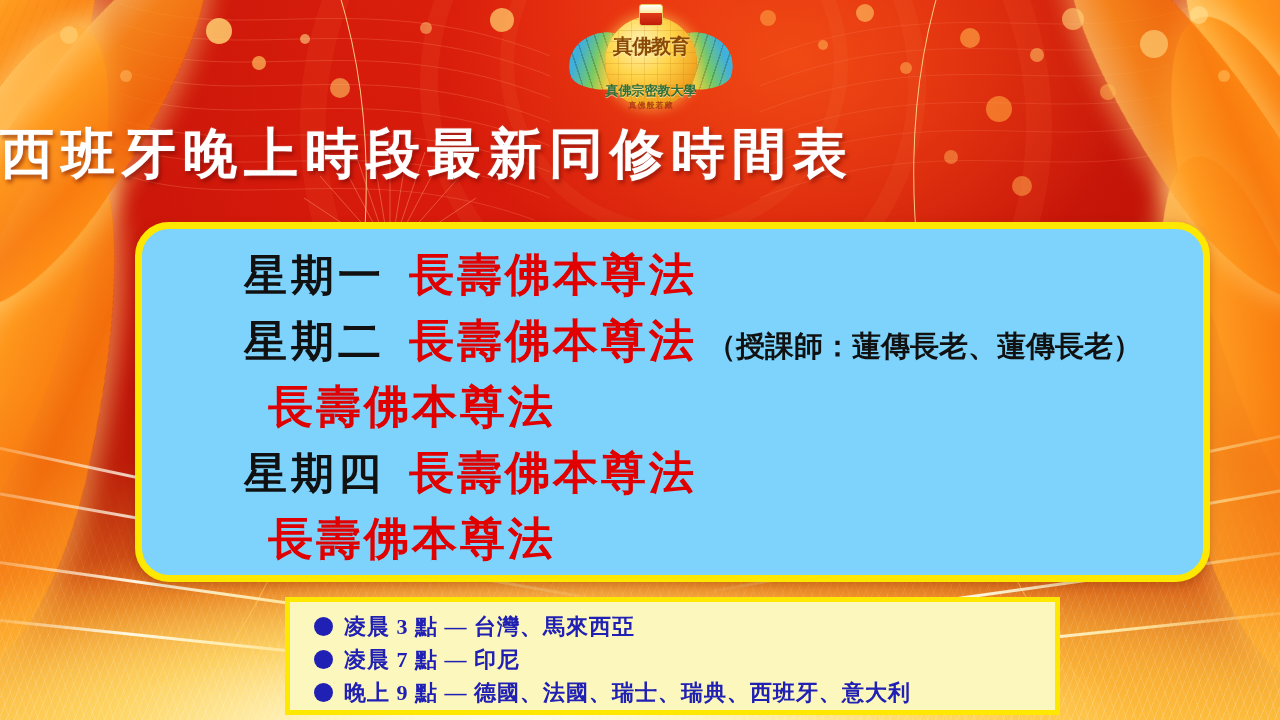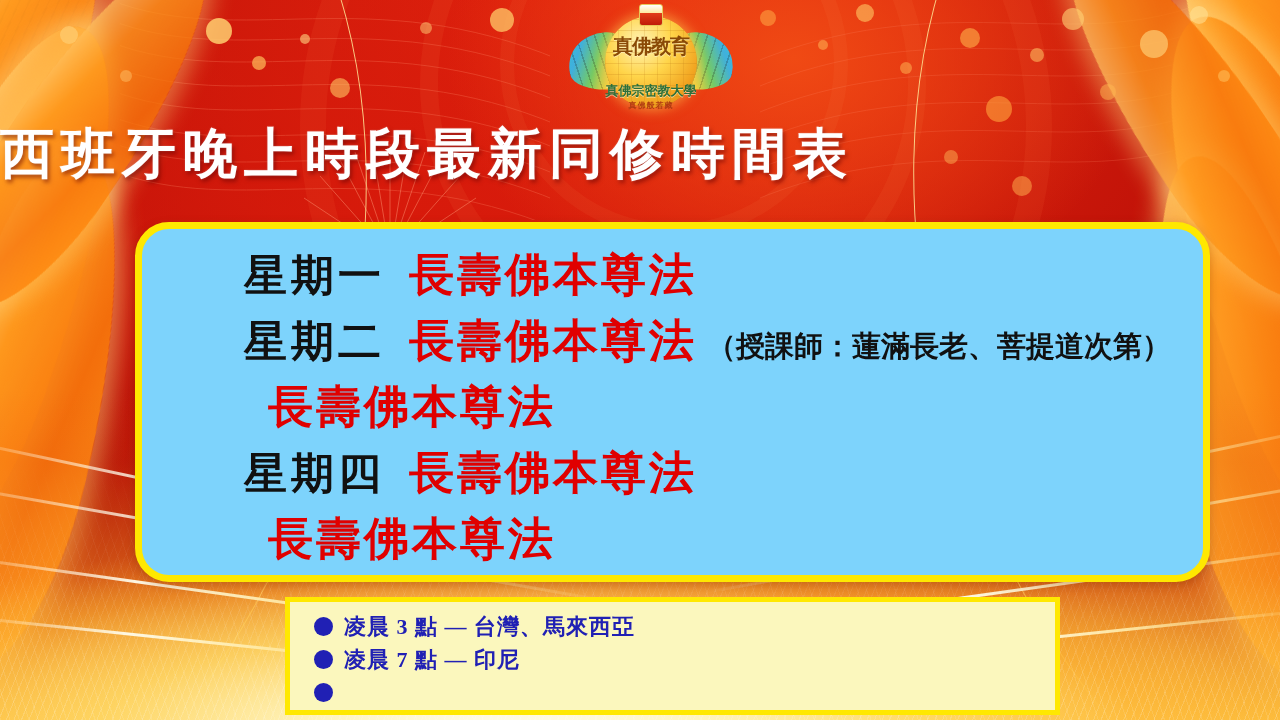--- a/index.html
+++ b/index.html
@@ -362,21 +362,21 @@
 
     <div class="sched-row">
       <span class="day">星期一</span>
       <span class="topic">長壽佛本尊法</span>
       <span class="note"></span>
     </div>
 
     <div class="sched-row">
       <span class="day">星期二</span>
       <span class="topic">長壽佛本尊法</span>
-      <span class="note">（授課師：蓮滿長老、菩提道次第）</span>
+      <span class="note">（授課師：蓮傳長老、蓮傳長老）</span>
     </div>
 
     <div class="sched-row">
       <span class="topic">長壽佛本尊法</span>
       <span class="note"></span>
     </div>
 
     <div class="sched-row">
       <span class="day">星期四</span>
       <span class="topic">長壽佛本尊法</span>
@@ -398,16 +398,17 @@
           <span class="info-text">凌晨 3 點 — 台灣、馬來西亞</span>
         </div>
         <div class="info-line">
           <span class="bullet"></span>
           <span class="info-text">凌晨 7 點 — 印尼</span>
         </div>
       </div>
     </div>
     <div class="info-line">
       <span class="bullet"></span>
+      <span class="info-text">晚上 9 點 — 德國、法國、瑞士、瑞典、西班牙、意大利</span>
     </div>
   </div>
 
 </div>
 
 </body></html>

